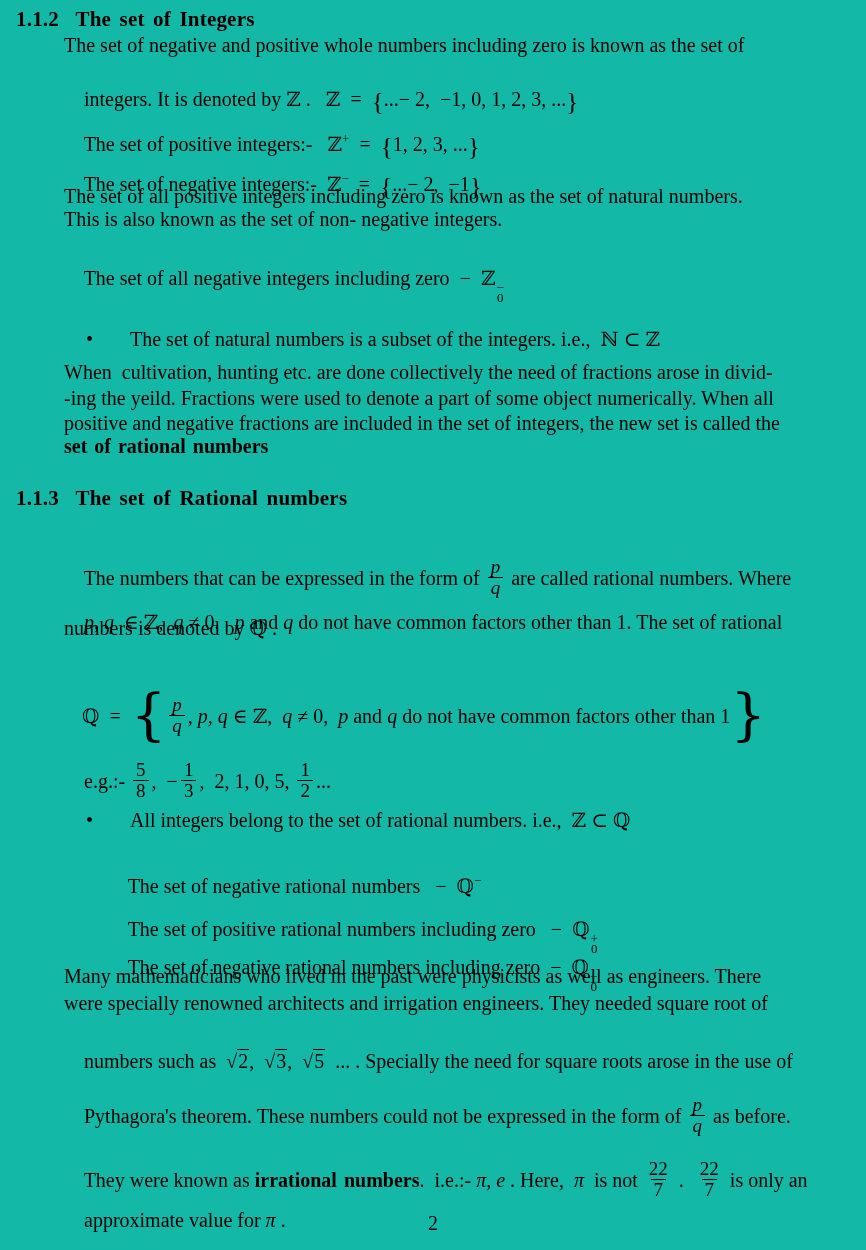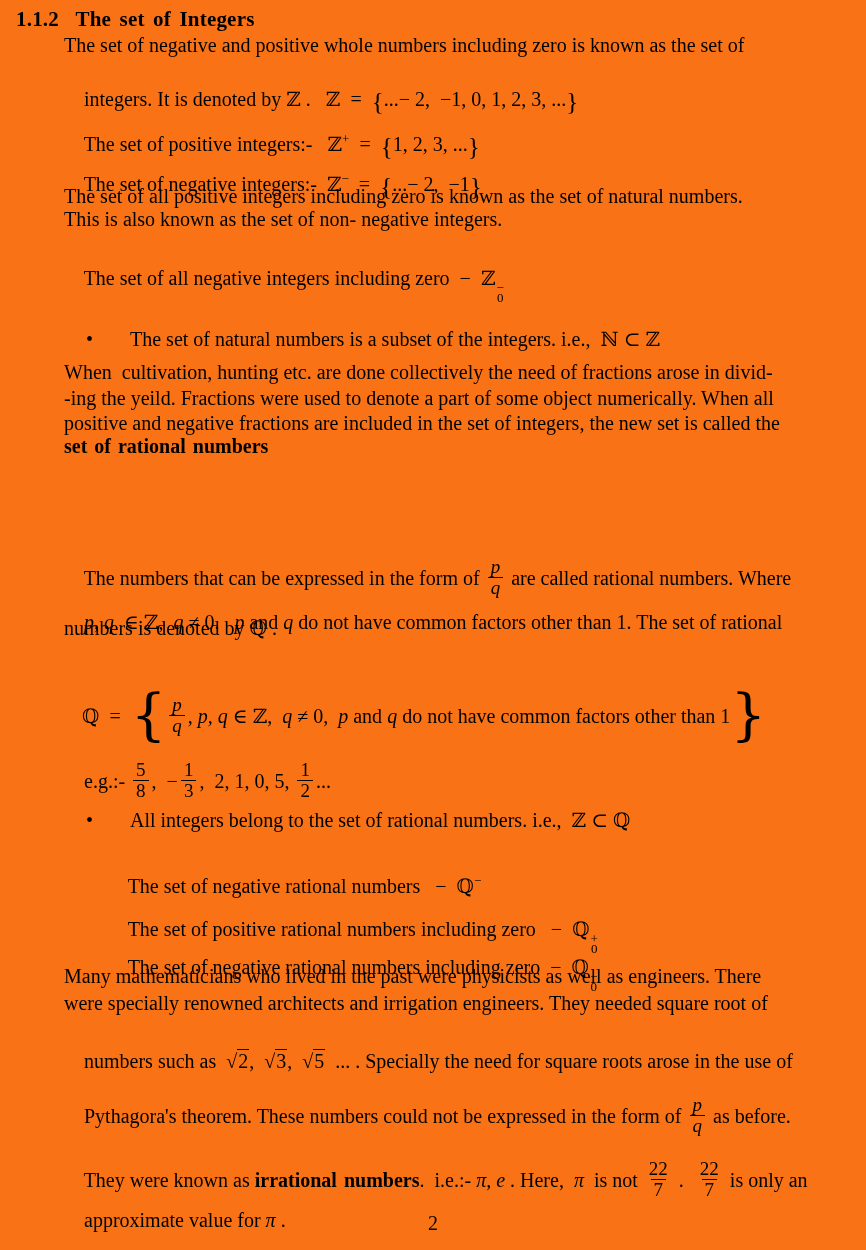--- a/index.html
+++ b/index.html
@@ -1,17 +1,17 @@
 <!DOCTYPE html>
 <html><head>
 <meta charset="utf-8">
 <style>
   html,body { margin:0; padding:0; background:#ffffff; }
   .page {
-    position:relative; width:866px; height:1250px; background:#f97316;
+    position:relative; width:866px; height:1250px; background:#14b8a6;
     color:#000; overflow:hidden;
     font-family:"Liberation Serif","DejaVu Serif","DejaVu Sans",serif;
   }
   .ln { position:absolute; white-space:pre; font-size:20px; line-height:23px; }
   .h  { font-size:21px; font-weight:bold; word-spacing:3px; letter-spacing:0.2px; }
   .b  { font-weight:bold; word-spacing:2px; }
   .it { font-style:italic; }
   .brace { font-size:25px; vertical-align:-4px; }
   sup.sp { font-size:13px; line-height:0; }
   .ss { display:inline-flex; flex-direction:column; align-items:center;
@@ -59,20 +59,21 @@
 
   <div class="ln" style="top:305px; left:66px;">
     <span class="bullet">•</span><span>The set of natural numbers is a subset of the integers. i.e.,  ℕ ⊂ ℤ</span>
   </div>
 
   <div class="ln" style="top:361px; left:64px;">When  cultivation, hunting etc. are done collectively the need of fractions arose in divid-</div>
   <div class="ln" style="top:387px; left:64px;">-ing the yeild. Fractions were used to denote a part of some object numerically. When all</div>
   <div class="ln" style="top:412px; left:64px;">positive and negative fractions are included in the set of integers, the new set is called the</div>
   <div class="ln b" style="top:435px; left:64px;">set of rational numbers</div>
 
+  <div class="ln h" style="top:487px; left:16px;">1.1.3  The set of Rational numbers</div>
 
   <div class="ln" style="top:537px; left:64px;">
     <span>The numbers that can be expressed in the form of </span><span class="frac it"><span class="num">p</span><span class="den">q</span></span><span> are called rational numbers. Where</span>
   </div>
 
   <div class="ln" style="top:588px; left:64px;">
     <span class="it">p, q</span><span>  ∈ ℤ,  </span><span class="it">q</span><span> ≠ 0.   </span><span class="it">p</span><span> and </span><span class="it">q</span><span> do not have common factors other than 1. The set of rational</span>
   </div>
   <div class="ln" style="top:617px; left:64px;">numbers is denoted by ℚ .</div>
 

